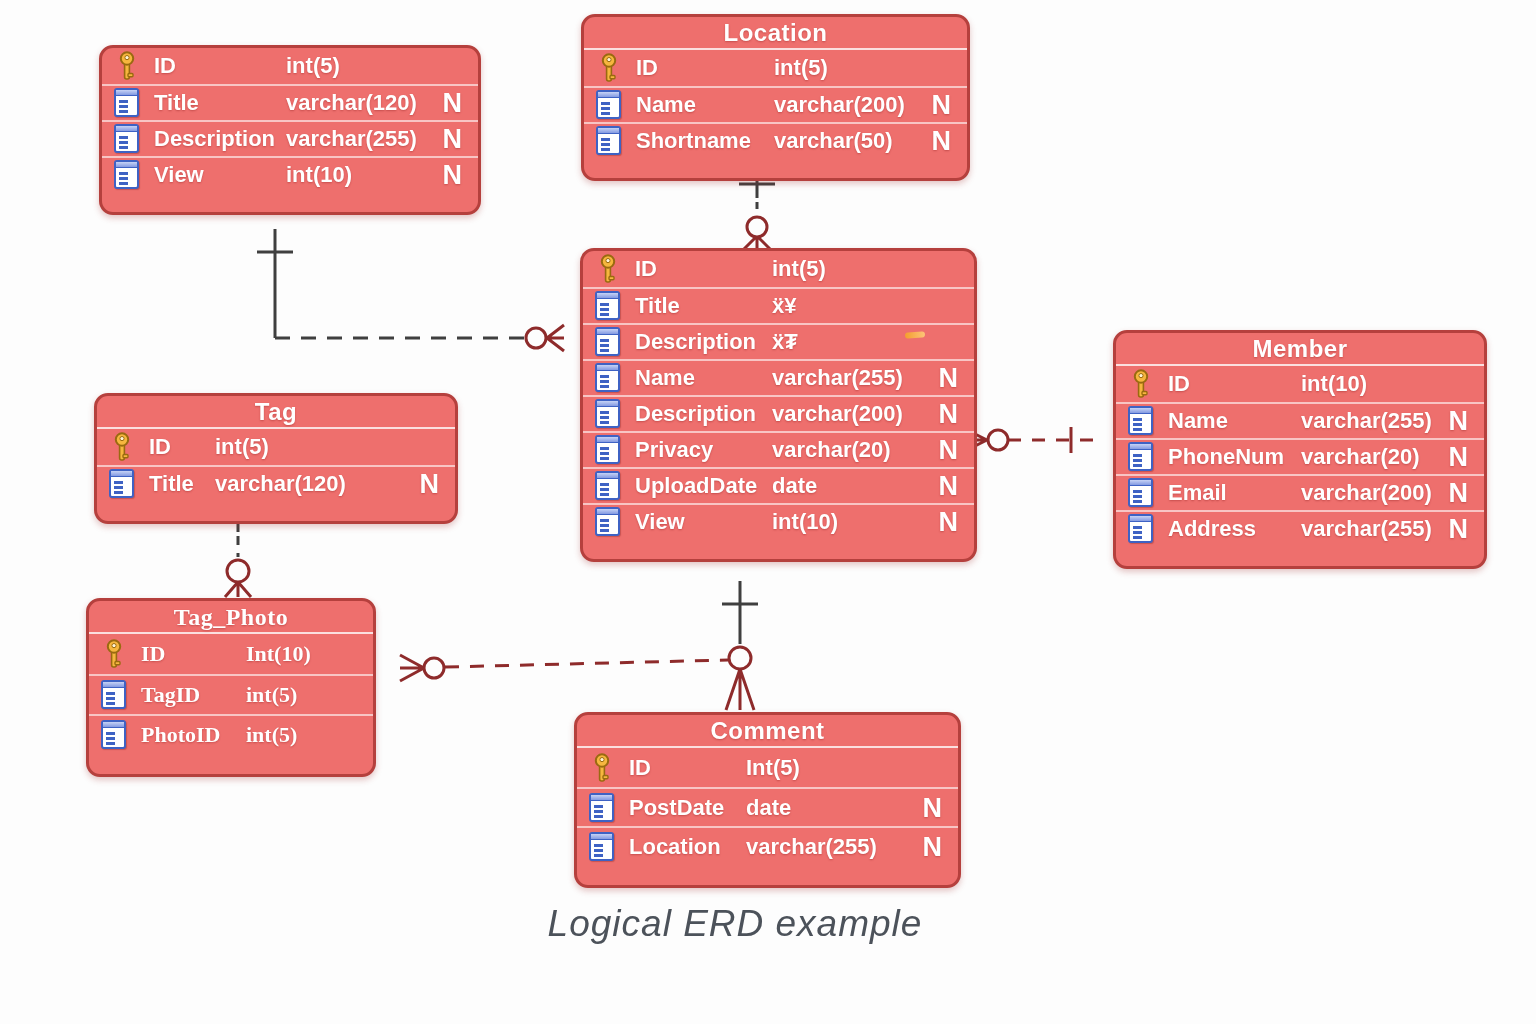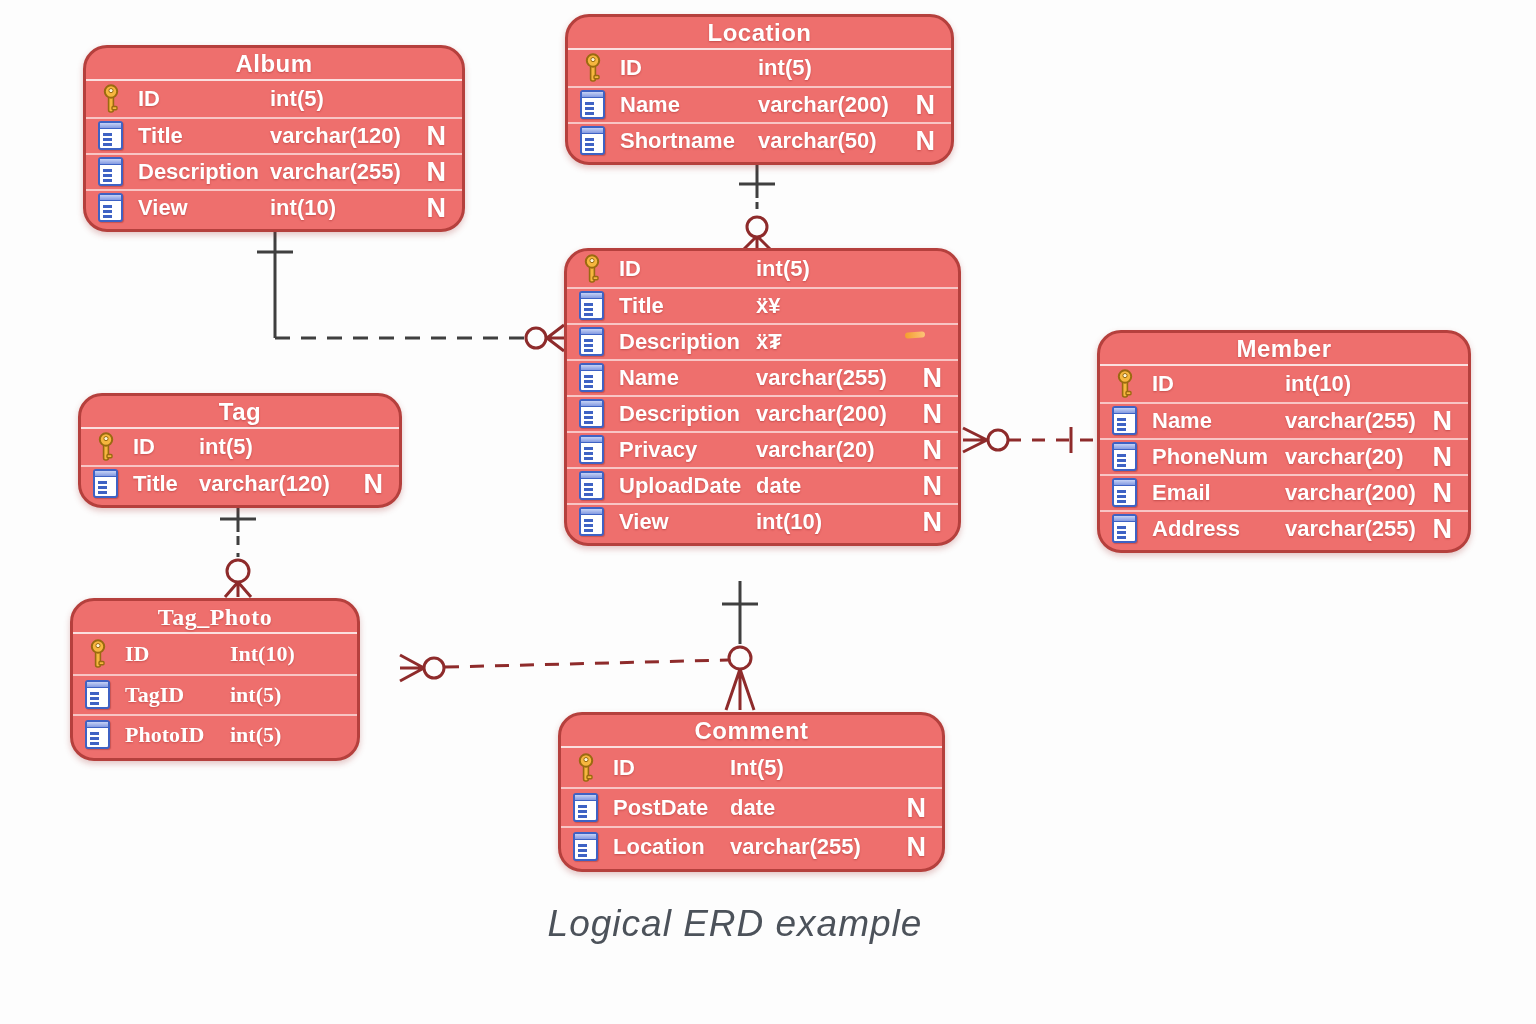--- a/index.html
+++ b/index.html
@@ -23,26 +23,27 @@
   #connectors{
     position:absolute;left:0;top:0;width:1536px;height:1024px;
   }
   .lnD{stroke:var(--dark);stroke-width:3;fill:none;}
   .lnR{stroke:var(--red);stroke-width:3;fill:none;}
   .cir{stroke:var(--red);stroke-width:3;fill:var(--bg);}
   .tbl{
     position:absolute;
     background:var(--fill);
     border:3px solid var(--border);
-    border-radius:24px;
+    border-radius:14px;
     box-shadow:0 3px 6px rgba(160,50,50,.28);
     color:var(--ink);
     font-weight:bold;
-    padding-bottom:4px;
+    padding-bottom:20px;
     z-index:2;
+    margin-left:16px;
   }
   .thead{
     height:33px;
     line-height:32px;
     text-align:center;
     font-size:24px;
     letter-spacing:.5px;
     border-bottom:2px solid rgba(255,255,255,.78);
     text-shadow:0 1px 2px rgba(140,30,30,.4);
   }
@@ -123,21 +124,20 @@
   </g>
 
   <g>
     <path class="lnR" d="M424 668 L400 655 M424 668 H400 M424 668 L400 681"></path>
     <path class="lnR" d="M445 667 L728 660" stroke-dasharray="14 11"></path>
     <circle class="cir" cx="434" cy="668" r="10"></circle>
   </g>
 </svg>
 
 <div class="tbl" style="left:83px;top:45px;width:382px;--typex:184px;">
-  <div class="thead">Album</div>
   <div>
       <div class="trow">
         <span class="icn"><svg width="26" height="30" viewBox="0 0 26 30">
             <rect x="10.6" y="12" width="4.8" height="16" rx="2" fill="#f6b63e" stroke="#9a6a10" stroke-width="1.6"></rect>
             <rect x="14" y="22.5" width="5" height="3.2" rx="1" fill="#f6b63e" stroke="#9a6a10" stroke-width="1.4"></rect>
             <circle cx="13" cy="7.5" r="6.2" fill="#f6b63e" stroke="#9a6a10" stroke-width="2"></circle>
             <circle cx="13" cy="6.6" r="2.1" fill="#fdf3d8" stroke="#9a6a10" stroke-width="1"></circle>
           </svg></span>
         <span class="fld">ID</span>
         <span class="typ">int(5)</span>
@@ -397,21 +397,21 @@
             <span class="cd cd3"></span>
           </span>
         </span>
         <span class="fld">Address</span>
         <span class="typ">varchar(255)</span>
         <span class="nul">N</span>
       </div>
     </div>
 </div>
 
-<div class="tbl" style="left:78px;top:393px;width:324px;--typex:118px;">
+<div class="tbl" style="left:78px;top:393px;width:364px;--typex:118px;">
   <div class="thead">Tag</div>
   <div>
       <div class="trow">
         <span class="icn"><svg width="26" height="30" viewBox="0 0 26 30">
             <rect x="10.6" y="12" width="4.8" height="16" rx="2" fill="#f6b63e" stroke="#9a6a10" stroke-width="1.6"></rect>
             <rect x="14" y="22.5" width="5" height="3.2" rx="1" fill="#f6b63e" stroke="#9a6a10" stroke-width="1.4"></rect>
             <circle cx="13" cy="7.5" r="6.2" fill="#f6b63e" stroke="#9a6a10" stroke-width="2"></circle>
             <circle cx="13" cy="6.6" r="2.1" fill="#fdf3d8" stroke="#9a6a10" stroke-width="1"></circle>
           </svg></span>
         <span class="fld">ID</span>

